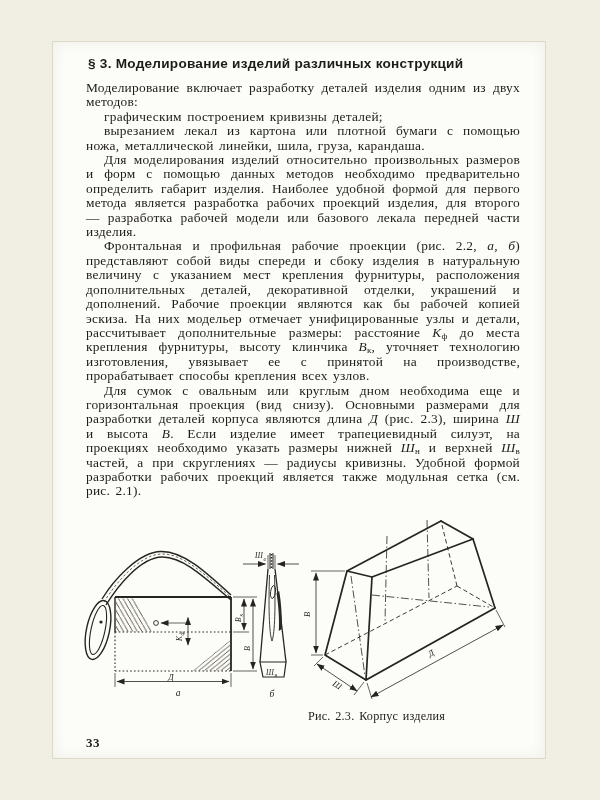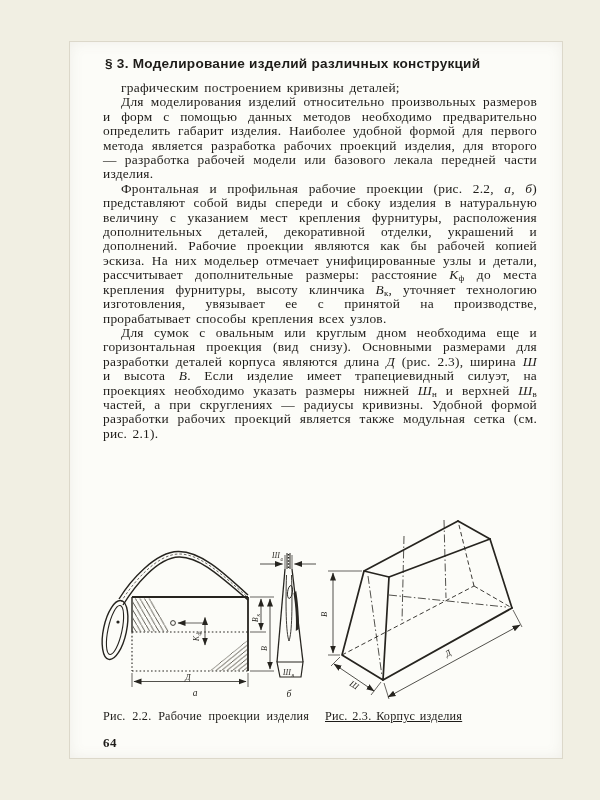--- a/index.html
+++ b/index.html
@@ -9,21 +9,21 @@
   }
   *{margin:0;padding:0;box-sizing:border-box;}
   html,body{width:600px;height:800px;overflow:hidden;}
   body{
     background:var(--background);
     font-family:"Liberation Serif","DejaVu Serif",serif;
     color:var(--ink);
     position:relative;
   }
   .page{
-    position:absolute;left:70px;top:42px;width:492px;height:716px;
+    position:absolute;left:53px;top:42px;width:492px;height:716px;
     background:var(--page);
     box-shadow:0 0 0 1px rgba(180,175,155,.35), inset 0 0 14px rgba(130,120,95,.10);
   }
   .content{
     position:absolute;left:33px;top:14px;width:434px;
   }
   h1.heading{
     font-family:"Liberation Sans","DejaVu Sans",sans-serif;
     font-weight:bold;font-size:13.6px;letter-spacing:.25px;
     margin:0 0 10px 2px;white-space:nowrap;
@@ -36,39 +36,41 @@
   .body-text i{}
   .body-text sub{font-size:9px;vertical-align:-2px;line-height:0;}
   .fig{position:absolute;}
   #fig22{left:30px;top:503px;}
   #fig23{left:250px;top:468px;}
   .caption{
     position:absolute;top:667px;font-size:12.2px;letter-spacing:.2px;
     white-space:nowrap;
   }
   #cap22{left:33px;word-spacing:3.5px;}
-  #cap23{left:255px;word-spacing:1.5px;text-decoration:underline;}
+  #cap23{left:255px;word-spacing:1.5px;}
   .page-number{
     position:absolute;left:33px;top:693px;
     font-size:13px;font-weight:bold;letter-spacing:.5px;
   }
   svg text{
     font-family:"Liberation Serif","DejaVu Serif",serif;
     font-style:italic;fill:#24221d;
   }
 </style>
 </head>
 <body>
 
 <div class="page">
 
   <div class="content">
     <h1 class="heading">§ 3. Моделирование изделий различных конструкций</h1>
     <div class="body-text">
+      <p>Моделирование включает разработку деталей изделия одним из двух методов:</p>
       <p class="ind">графическим построением кривизны деталей;</p>
+      <p class="ind">вырезанием лекал из картона или плотной бумаги с помощью ножа, металлической линейки, шила, груза, карандаша.</p>
       <p class="ind">Для моделирования изделий относительно произвольных размеров и форм с помощью данных методов необходимо предварительно определить габарит изделия. Наиболее удобной формой для первого метода является разработка рабочих проекций изделия, для второго — разработка рабочей модели или базового лекала передней части изделия.</p>
       <p class="ind">Фронтальная и профильная рабочие проекции (рис. 2.2, <i>а, б</i>) представляют собой виды спереди и сбоку изделия в натуральную величину с указанием мест крепления фурнитуры, расположения дополнительных деталей, декоративной отделки, украшений и дополнений. Рабочие проекции являются как бы рабочей копией эскиза. На них модельер отмечает унифицированные узлы и детали, рассчитывает дополнительные размеры: расстояние <i>К</i><sub>ф</sub> до места крепления фурнитуры, высоту клинчика <i>В</i><sub>к</sub>, уточняет технологию изготовления, увязывает ее с принятой на производстве, прорабатывает способы крепления всех узлов.</p>
       <p class="ind">Для сумок с овальным или круглым дном необходима еще и горизонтальная проекция (вид снизу). Основными размерами для разработки деталей корпуса являются длина <i>Д</i> (рис. 2.3), ширина <i>Ш</i> и высота <i>В</i>. Если изделие имеет трапециевидный силуэт, на проекциях необходимо указать размеры нижней <i>Ш</i><sub>н</sub> и верхней <i>Ш</i><sub>в</sub> частей, а при скруглениях — радиусы кривизны. Удобной формой разработки рабочих проекций является также модульная сетка (см. рис. 2.1).</p>
     </div>
   </div>
 
   <svg id="fig22" class="fig" width="230" height="160" viewBox="0 0 230 160">
     <defs>
       <marker id="ar1" markerWidth="9" markerHeight="8" refX="7.5" refY="4" orient="auto-start-reverse" markerUnits="userSpaceOnUse">
         <path d="M0,1 L8,4 L0,7 Z" fill="#26241f"></path>
@@ -203,17 +205,16 @@
       <text x="0" y="0" font-size="8.5">В</text>
     </g>
     <g transform="translate(29,175) rotate(32)">
       <text x="0" y="0" font-size="8.5">Ш</text>
     </g>
     <g transform="translate(127,147) rotate(-29)">
       <text x="0" y="0" font-size="8.5">Д</text>
     </g>
   </svg>
 
-  <div id="cap22" class="caption">Рис. 2.2. Рабочие проекции изделия</div>
   <div id="cap23" class="caption">Рис. 2.3. Корпус изделия</div>
 
-  <div class="page-number">64</div>
+  <div class="page-number">33</div>
 </div>
 
 </body></html>

